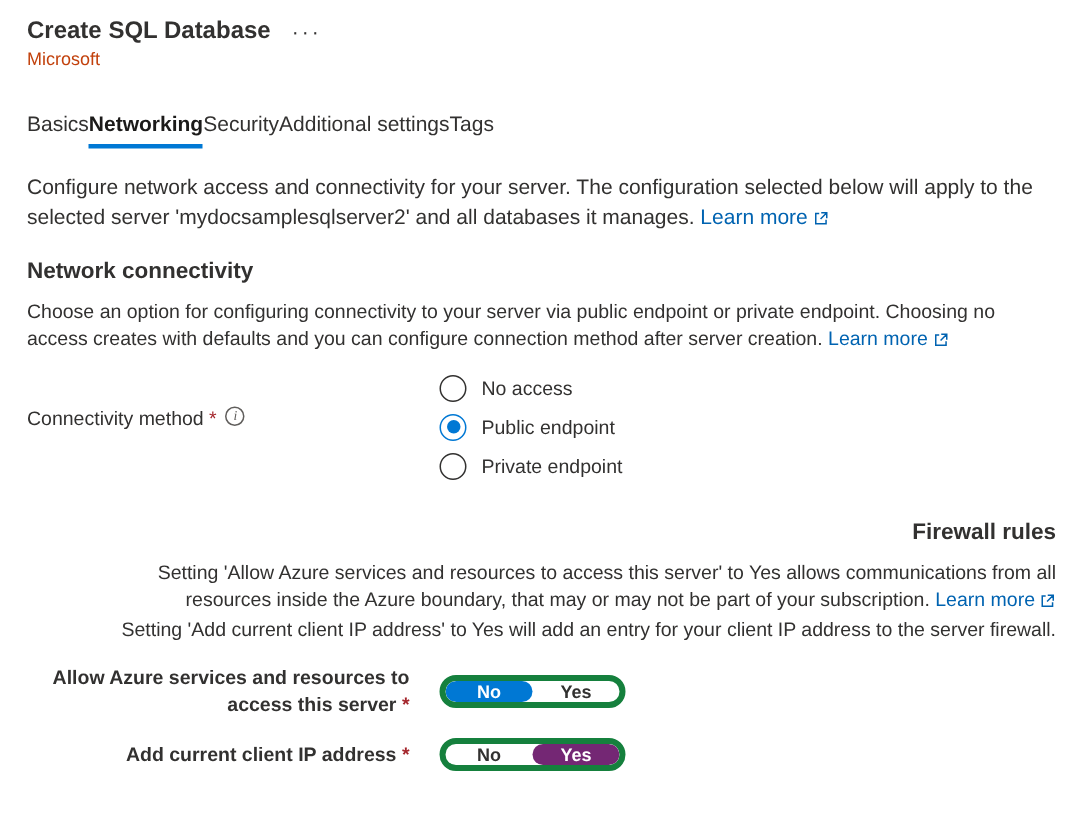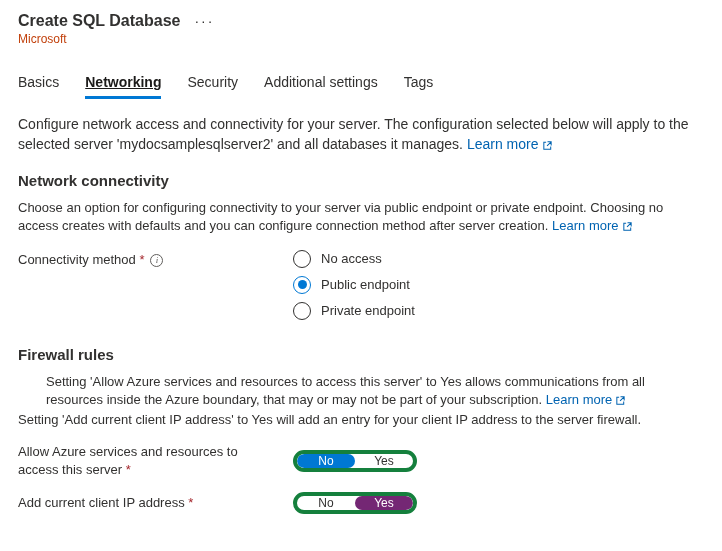--- a/index.html
+++ b/index.html
@@ -1,40 +1,40 @@
 <!DOCTYPE html>
 <html><head>
   <meta charset="utf-8">
   <style>
     * { box-sizing: border-box; margin: 0; padding: 0; }
     body { font-family: "Segoe UI", Arial, sans-serif; font-size: 13px; color: #323130; background: #fff; width: 722px; padding: 12px 18px 20px; }
     .header-row { display: flex; align-items: center; }
     h1 { font-size: 16px; font-weight: 600; margin-right: 14px; }
     .more { font-size: 14px; letter-spacing: 2px; color: #323130; cursor: pointer; }
     .subtitle { font-size: 12px; color: #c2410c; margin-top: 2px; margin-bottom: 28px; }
-    .tabs { display: flex; gap: 26px; border-bottom: 0; margin-bottom: 16px; }
+    .tabs { display: flex; border-bottom: 0; margin-bottom: 16px; }
     .tab { font-size: 14px; color: #323130; padding-bottom: 6px; cursor: pointer; }
-    .tab.active { font-weight: 600; border-bottom: 3px solid #0078d4; color: #1b1a19; text-decoration: underline; }
+    .tab.active { font-weight: 600; border-bottom: 3px solid #0078d4; color: #1b1a19; }
     .intro { font-size: 14px; line-height: 1.4; margin-bottom: 18px; }
     .link { color: #0063b1; cursor: pointer; }
     .ext-icon { display: inline-block; vertical-align: -2px; margin-left: 3px; }
     h2.section { font-size: 15px; font-weight: 600; margin-bottom: 10px; }
     .desc { font-size: 13px; line-height: 1.4; margin-bottom: 14px; }
     .field-row { display: flex; align-items: flex-start; margin-bottom: 4px; }
-    .field-label { width: 275px; font-size: 13px; padding-top: 2px; display: flex; align-items: flex-end; gap: 6px; }
+    .field-label { width: 275px; font-size: 13px; padding-top: 2px; display: flex; align-items: flex-start; gap: 6px; margin-top: 19px; }
     .req { color: #a4262c; }
     .info-icon { width: 13px; height: 13px; border: 1px solid #605e5c; border-radius: 50%; display: inline-flex; align-items: center; justify-content: center; font-size: 9px; color: #605e5c; font-style: italic; font-family: Georgia, serif; cursor: help; }
     .radio-group { display: flex; flex-direction: column; gap: 8px; }
     .radio-item { display: flex; align-items: center; gap: 10px; cursor: pointer; }
     .radio-circle { width: 18px; height: 18px; border: 1px solid #323130; border-radius: 50%; display: flex; align-items: center; justify-content: center; }
     .radio-circle.selected { border-color: #0078d4; }
     .radio-dot { width: 9px; height: 9px; background: #0078d4; border-radius: 50%; }
     .radio-label { font-size: 13px; }
-    .firewall-section { margin-top: 26px; }
-    .toggle-row { display: flex; align-items: center; margin-top: 14px; }
+    .firewall-section { margin-top: 26px; text-align: right; }
+    .toggle-row { display: flex; align-items: center; margin-top: 14px; font-weight: bold; }
     .toggle-label { width: 275px; font-size: 13px; line-height: 1.35; padding-right: 20px; }
     .toggle { display: flex; width: 124px; height: 22px; border: 4px solid #15803d; border-radius: 11px; overflow: hidden; cursor: pointer; }
     .toggle-half { flex: 1; display: flex; align-items: center; justify-content: center; font-size: 12px; }
     .toggle-half.active-blue { background: #0078d4; color: #fff; border-radius: 11px; }
     .toggle-half.active-purple { background: #742774; color: #fff; border-radius: 11px; }
     .toggle-half.inactive { color: #323130; }
   </style>
 </head>
 <body>
 

